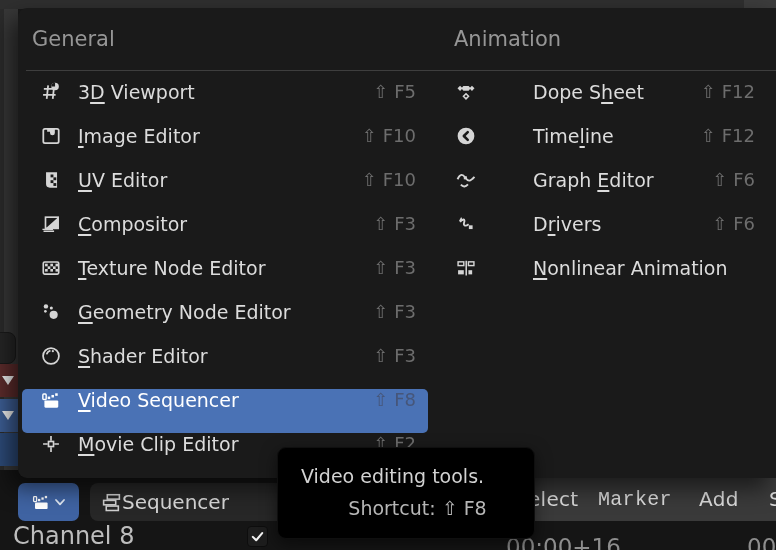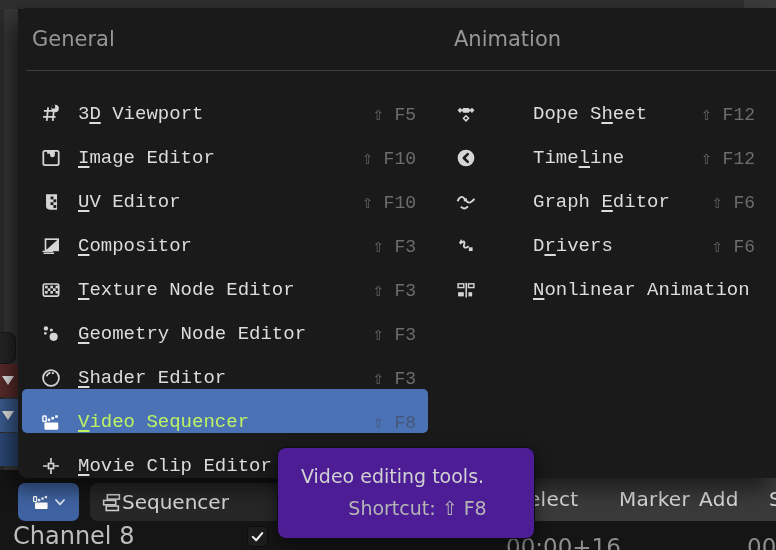--- a/index.html
+++ b/index.html
@@ -17,21 +17,21 @@
   .seq-strip{position:absolute;left:0;width:18px;height:33px;display:flex;align-items:center;justify-content:flex-start;padding-left:2px;box-sizing:border-box;}
   .strip-red{top:364px;background:#5d2c2c;}
   .strip-blue{top:399px;background:#3d5e95;}
   .strip-blue2{top:433px;background:#2d4b79;}
   .tri-down{width:0;height:0;border-left:6px solid transparent;border-right:6px solid transparent;border-top:9px solid #f2f2f2;}
   .bottom-bg{position:absolute;left:0;top:470px;width:776px;height:80px;background:#151515;}
 
   
   .menubar{position:absolute;left:280px;top:478px;width:496px;height:43px;background:#3a3a3a;}
   .menubar span{position:absolute;top:0;line-height:43px;font-size:20px;letter-spacing:.3px;color:#dcdcdc;white-space:nowrap;}
-  .mb0{left:235px;} .mb1{left:339px;} .mb2{left:419px;} .mb3{left:489px;}
+  .mb0{left:235px;} .mb1{left:318px;font-family:Liberation Mono, monospace;} .mb2{left:419px;} .mb3{left:489px;}
   .blue-btn{position:absolute;left:18px;top:483px;width:61px;height:38px;background:#3f63a2;border-radius:7px;
     display:flex;align-items:center;justify-content:center;gap:3px;color:#ffffff;}
   .blue-btn .chev{color:#dfe7f2;}
   .seq-widget{position:absolute;left:90px;top:483px;width:202px;height:38px;background:#272727;border-radius:8px;
     display:flex;align-items:center;padding-left:11px;box-sizing:border-box;color:#cfcfcf;}
   .seq-widget .lbl{font-size:20px;color:#d8d8d8;white-space:nowrap;}
   .channel-label{position:absolute;left:13px;top:522px;font-size:24px;color:#bdbdbd;white-space:nowrap;}
   .checkbox{position:absolute;left:247px;top:526px;width:21px;height:21px;background:#1d1d1d;border:1px solid #0d0d0d;
     border-radius:4px;display:flex;align-items:center;justify-content:center;color:#f2f2f2;box-sizing:border-box;}
   .tc{position:absolute;top:534px;font-size:23px;color:#8e8e8e;white-space:nowrap;}
@@ -39,34 +39,34 @@
 
   
   .menu-panel{position:absolute;left:18px;top:8px;width:758px;height:470px;background:#1a1a1a;
     border-radius:9px 0 0 9px;box-shadow:-8px 10px 22px rgba(0,0,0,.55);z-index:5;}
   .menu-col{position:absolute;top:0;height:100%;}
   .col0{left:4px;width:406px;}
   .col1{left:426px;width:332px;}
   .col-header{position:absolute;top:0;left:10px;height:62px;line-height:62px;font-size:21px;color:#969696;}
   .col-sep{position:absolute;top:62px;left:8px;right:0;height:1px;background:#3e3e3e;}
   .col-items{position:absolute;top:73px;left:0;right:0;}
-  .menu-item{height:44px;display:flex;align-items:flex-end;border-radius:5px;box-sizing:border-box;font-family:Liberation Mono, monospace;}
+  .menu-item{height:44px;display:flex;align-items:flex-start;border-radius:5px;box-sizing:border-box;}
   .col0 .menu-item{padding-left:18px;padding-right:12px;}
   .col1 .menu-item{padding-left:11px;padding-right:21px;gap:40px;}
   .mi-icon{width:22px;height:22px;flex:none;color:#d5d5d5;display:flex;align-items:center;justify-content:center;}
   .mi-label{margin-left:16px;font-size:19px;color:#dcdcdc;white-space:nowrap;}
   .mi-label .mn{text-decoration:underline;text-decoration-thickness:1.5px;text-underline-offset:3px;}
   .mi-shortcut{margin-left:auto;font-size:18px;color:#6d6d6d;white-space:nowrap;}
   .menu-item.hl{background:#4a72b5;}
-  .menu-item.hl .mi-label{color:#bef264;}
+  .menu-item.hl .mi-label{color:#ffffff;}
   .menu-item.hl .mi-icon{color:#ffffff;}
   .menu-item.hl .mi-shortcut{color:#46567a;}
 
   
-  .tooltip{position:absolute;left:277px;top:447px;width:258px;height:92px;background:#4c1d95;
+  .tooltip{position:absolute;left:277px;top:447px;width:258px;height:92px;background:#000000;
     border:1px solid #0f0f0f;border-radius:9px;box-sizing:border-box;z-index:10;
     padding:17px 0 0 23px;box-shadow:0 5px 16px rgba(0,0,0,.5);}
   .tt-line1{font-size:19px;color:#d2d2d2;margin-bottom:10px;white-space:nowrap;}
   .tt-line2{font-size:19px;color:#b6b6b6;white-space:nowrap;text-align:center;}
 
   svg{display:block;}
 </style>
 </head>
 <body>
 

